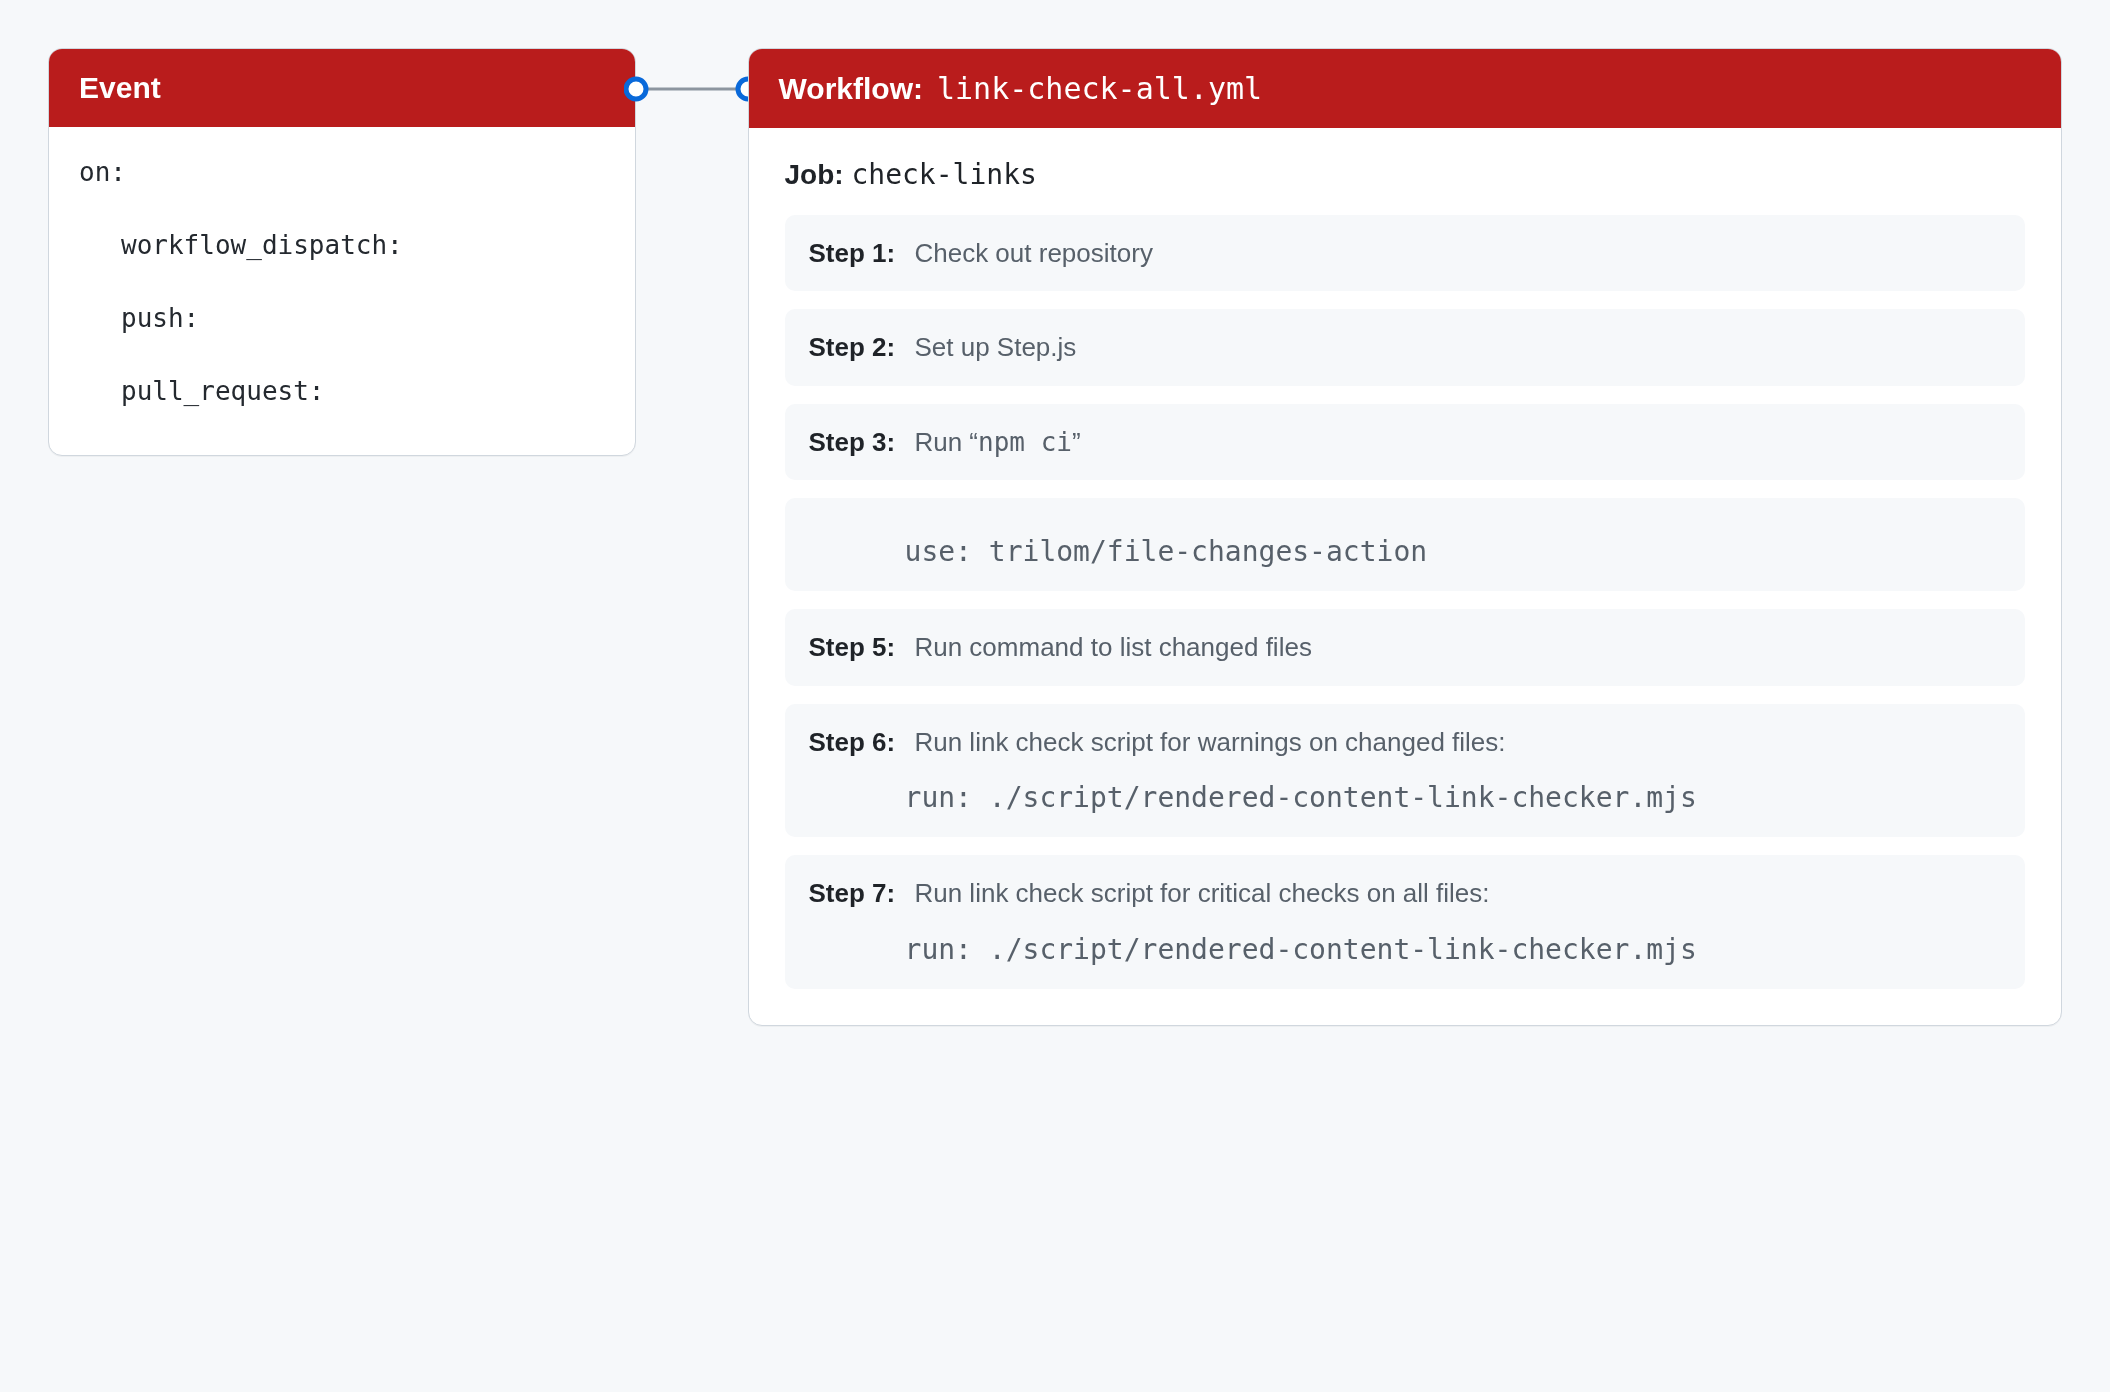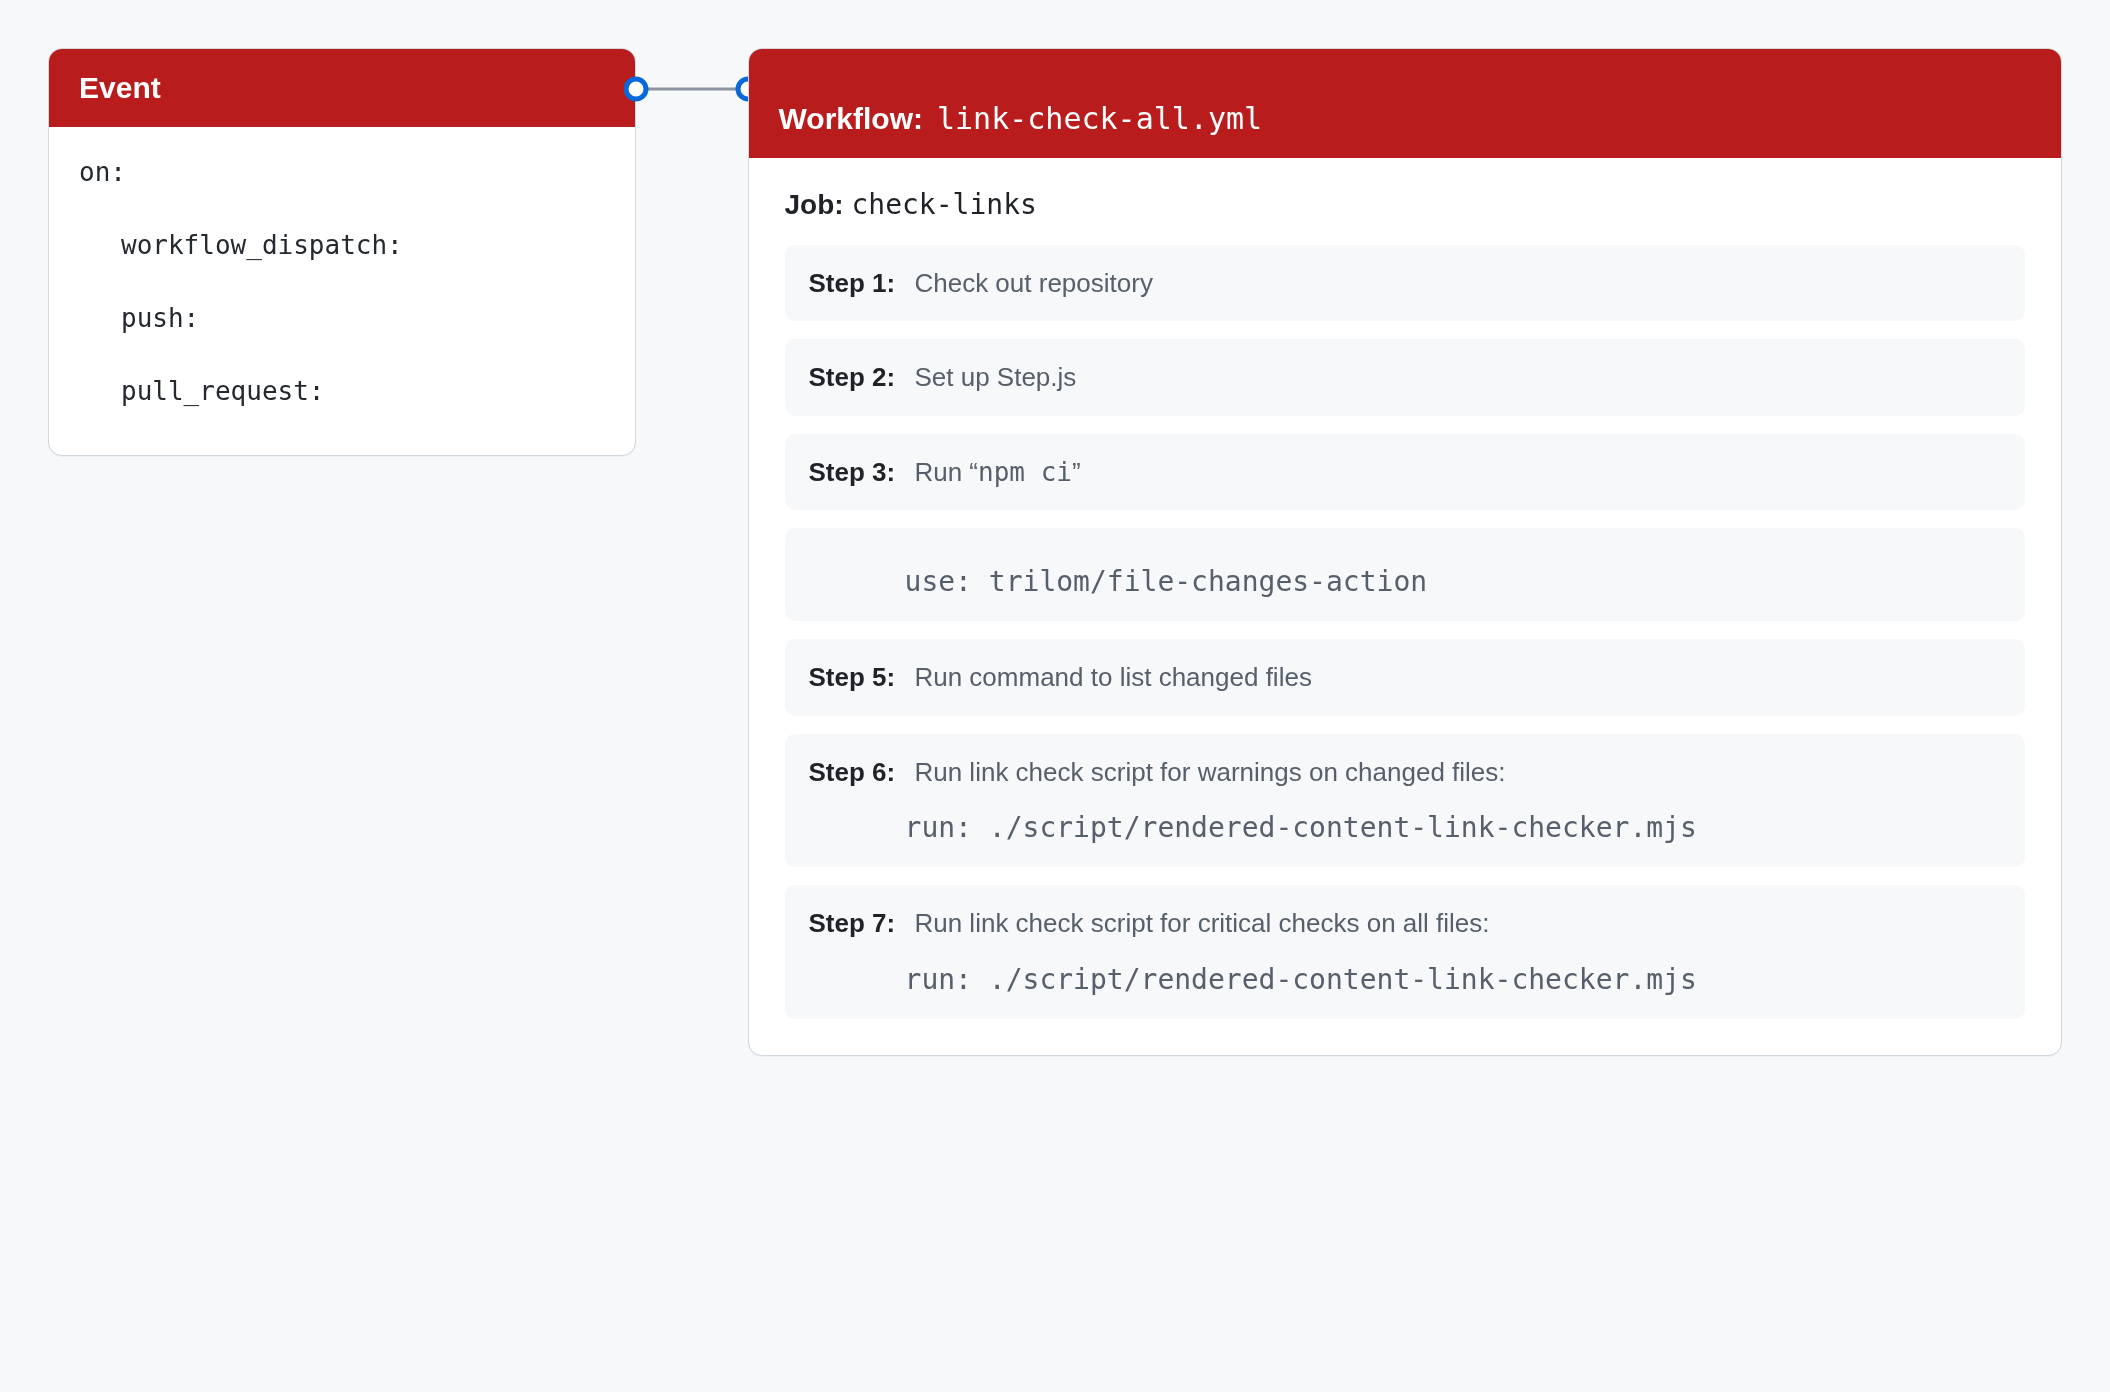--- a/index.html
+++ b/index.html
@@ -28,21 +28,20 @@
     padding: 22px 30px;
     font-weight: 600;
     font-size: 30px;
     display: flex;
     align-items: baseline;
     gap: 14px;
   }
   .card-header .mono {
     font-family: ui-monospace, SFMono-Regular, "SF Mono", Menlo, Consolas, monospace;
     font-weight: 400;
-    margin-top: 30px;
   }
   .event-card { width: 590px; position: relative; }
   .workflow-card { width: 1320px; position: relative; }
   .event-body {
     padding: 24px 30px 42px 30px;
     font-family: ui-monospace, SFMono-Regular, "SF Mono", Menlo, Consolas, monospace;
     color: #24292f;
     line-height: 1.65;
     font-size: 26px;
   }

